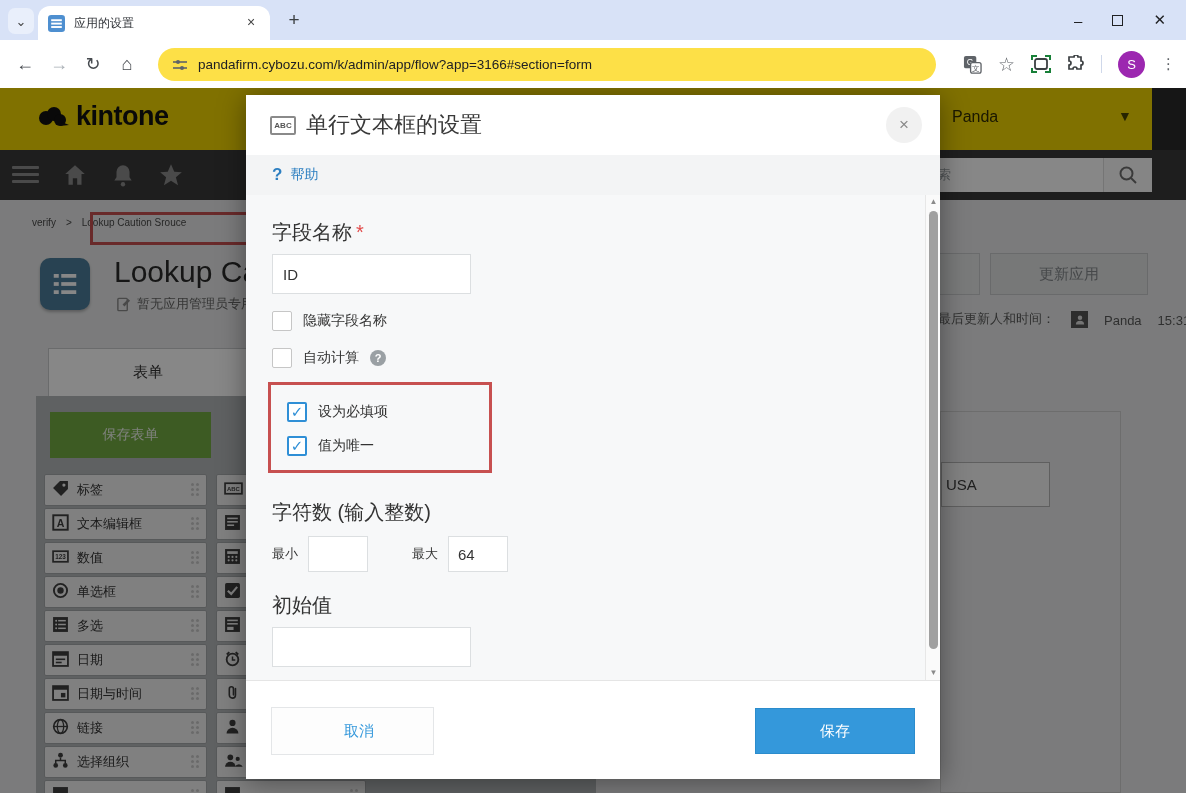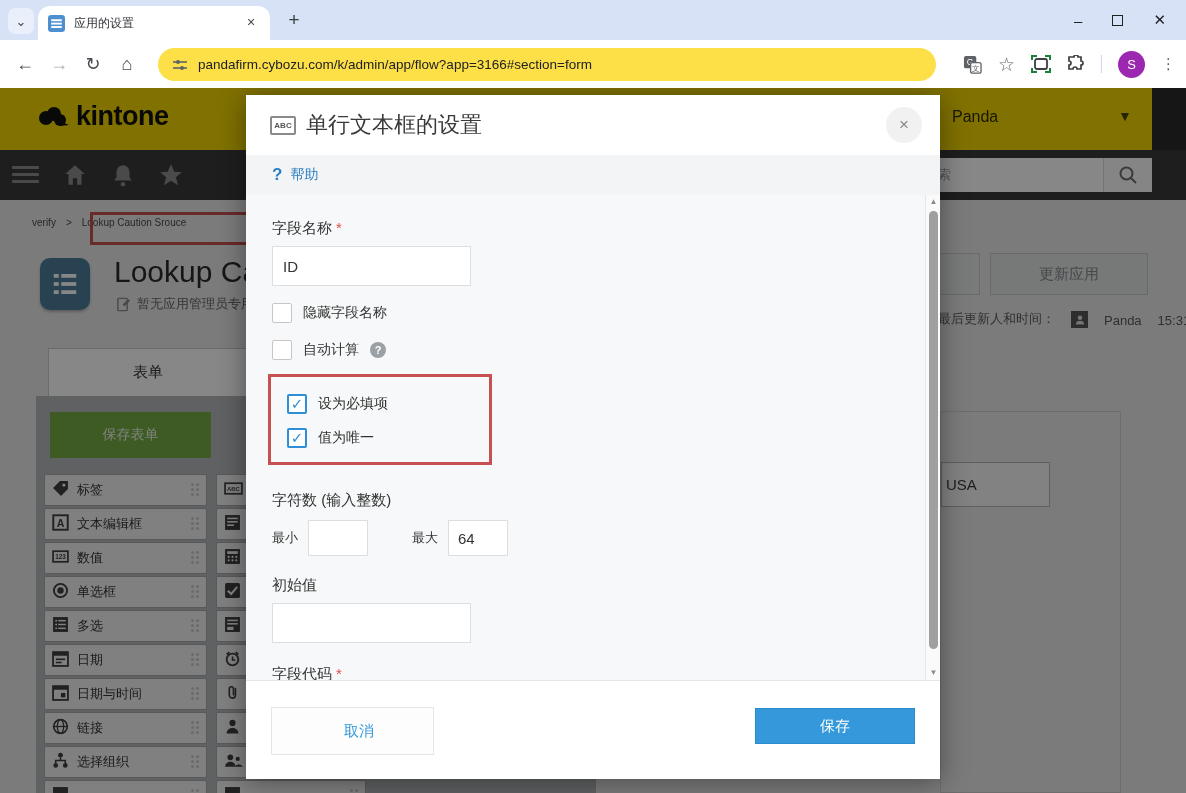--- a/index.html
+++ b/index.html
@@ -89,21 +89,21 @@
   .abc-badge{width:26px;height:19px;border:2px solid #8a8a8a;border-radius:2px;font-size:8px;font-weight:bold;color:#555;
     display:flex;align-items:center;justify-content:center;margin-right:10px;flex:none;}
   .m-title{font-size:22px;color:#3a3a3a;flex:1;}
   .m-close{width:36px;height:36px;border-radius:50%;background:#f1f1f1;color:#8a8a8a;font-size:17px;
     display:flex;align-items:center;justify-content:center;}
   .m-help{height:40px;background:#f3f4f5;display:flex;align-items:center;padding-left:26px;gap:8px;}
   .m-help .q{color:#2d7fc1;font-size:17px;font-weight:bold;}
   .m-help .t{color:#2d7fc1;font-size:14px;}
   .m-body{position:relative;height:485px;background:#f7f8f9;overflow:hidden;}
   .m-scroll{position:absolute;left:0;top:0;right:15px;bottom:0;padding:24px 0 0 26px;}
-  .f-label{font-size:15px;color:#333;}
+  .f-label{font-size:20px;color:#333;}
   .req{color:#e24c4c;margin-left:4px;}
   .tinput{background:#fff;border:1px solid #dcdfe1;height:40px;width:199px;margin-top:8px;
     font-size:15px;color:#333;display:flex;align-items:center;padding-left:10px;}
   .opt-row{display:flex;align-items:center;gap:11px;margin-top:17px;}
   .cb{width:20px;height:20px;background:#fff;border:1px solid #c6c6c6;border-radius:2px;flex:none;
     display:flex;align-items:center;justify-content:center;font-size:15px;font-weight:bold;color:transparent;}
   .cb.checked{border:2px solid #2f8fd6;color:#2f8fd6;}
   .opt-label{font-size:14px;color:#333;}
   .q-circle{width:16px;height:16px;border-radius:50%;background:#9aa0a4;color:#fff;font-size:11px;font-weight:bold;
     display:flex;align-items:center;justify-content:center;}
@@ -114,21 +114,21 @@
   .sinput{background:#fff;border:1px solid #dcdfe1;height:36px;width:60px;font-size:15px;color:#333;
     display:flex;align-items:center;padding-left:9px;}
   .gap24{width:24px;}
   .mt18{margin-top:26px;} .mt20{margin-top:20px;} .mt22{margin-top:22px;}
   .m-sbar{position:absolute;right:0;top:0;bottom:0;width:15px;background:#fafafa;border-left:1px solid #e7e7e7;}
   .m-sbar .arr{position:absolute;left:0;width:15px;height:14px;color:#8a8a8a;font-size:8px;text-align:center;line-height:14px;}
   .m-sbar .thumb{position:absolute;left:3px;top:16px;width:9px;height:438px;background:#a0a0a0;border-radius:5px;}
   .m-foot{height:99px;border-top:1px solid #e5e5e5;position:relative;background:#fff;}
   .btn-cancel{position:absolute;left:25px;top:26px;width:163px;height:48px;background:#fdfdfd;border:1px solid #e4e6e8;
     font-size:15px;color:#3498db;display:flex;align-items:center;justify-content:center;padding-left:13px;}
-  .btn-save{position:absolute;right:25px;top:27px;width:160px;height:36px;background:#3498db;border:1px solid #2b8ccc;
+  .btn-save{position:absolute;right:25px;top:27px;width:160px;height:46px;background:#3498db;border:1px solid #2b8ccc;
     font-size:15px;color:#fff;display:flex;align-items:center;justify-content:center;}
 </style>
 </head>
 <body>
 
 <div class="screen">
 
   <div class="tabstrip">
     <div class="tab-chevron">⌄</div>
     <div class="btab">

